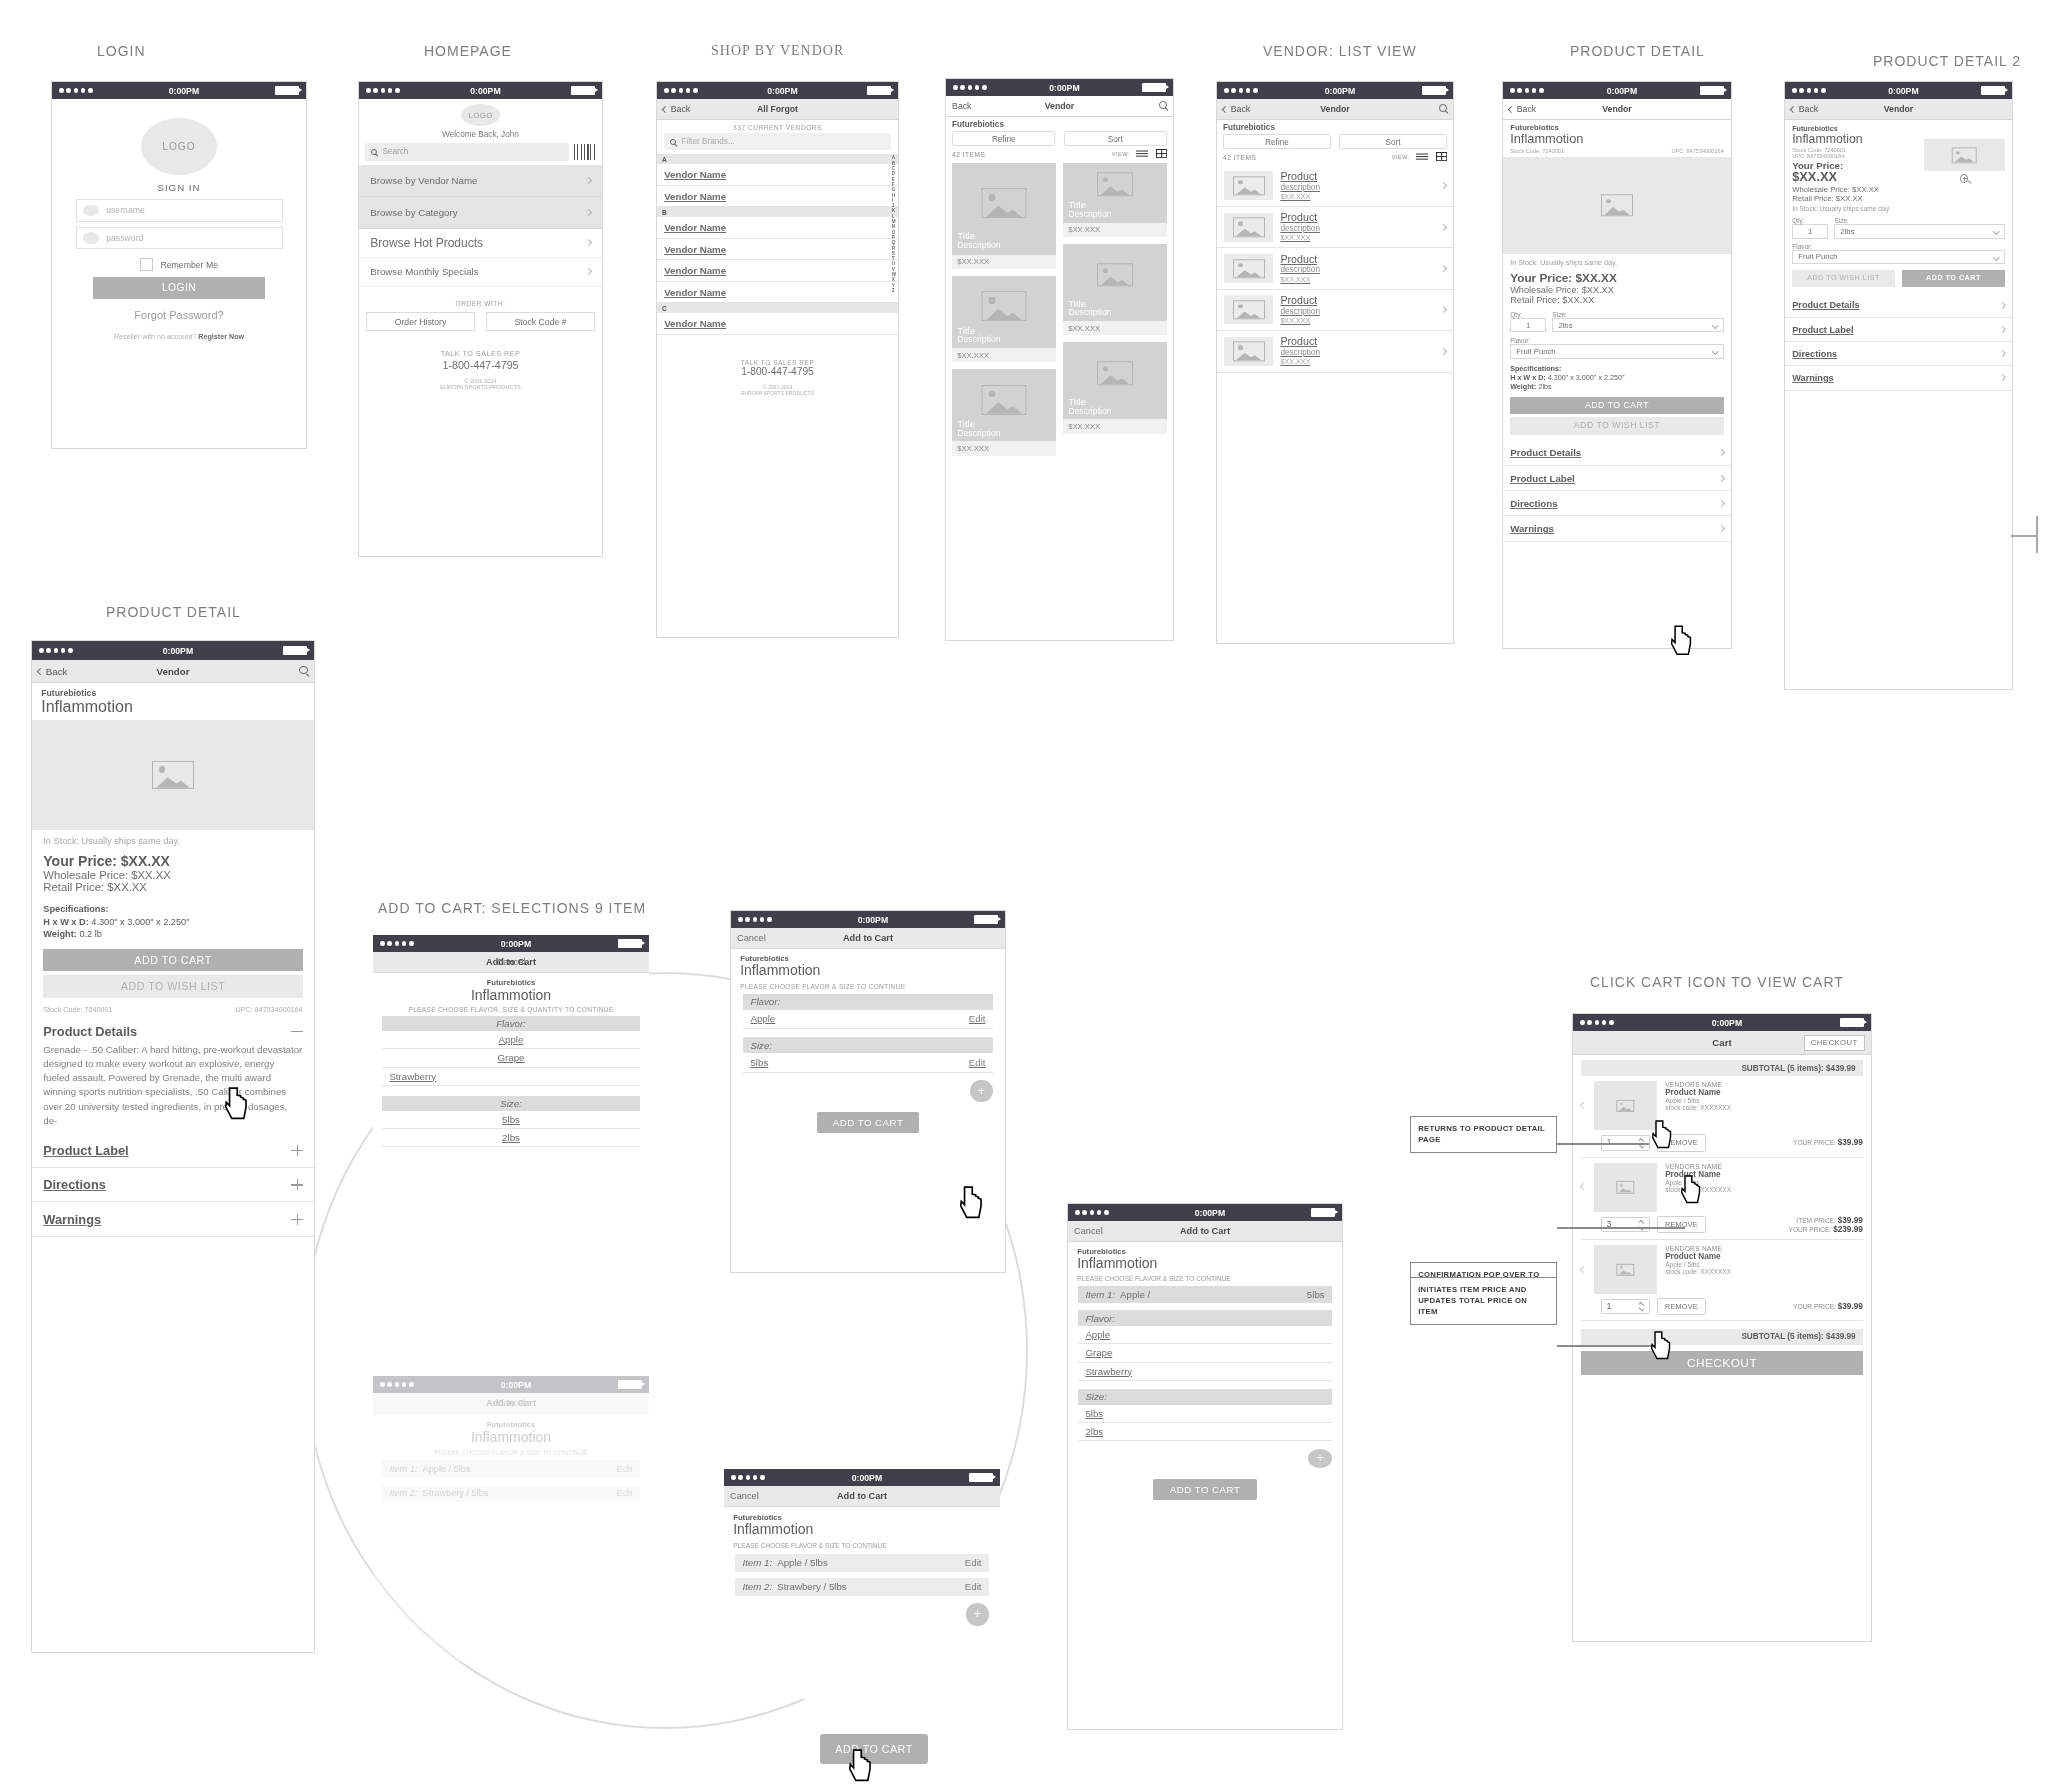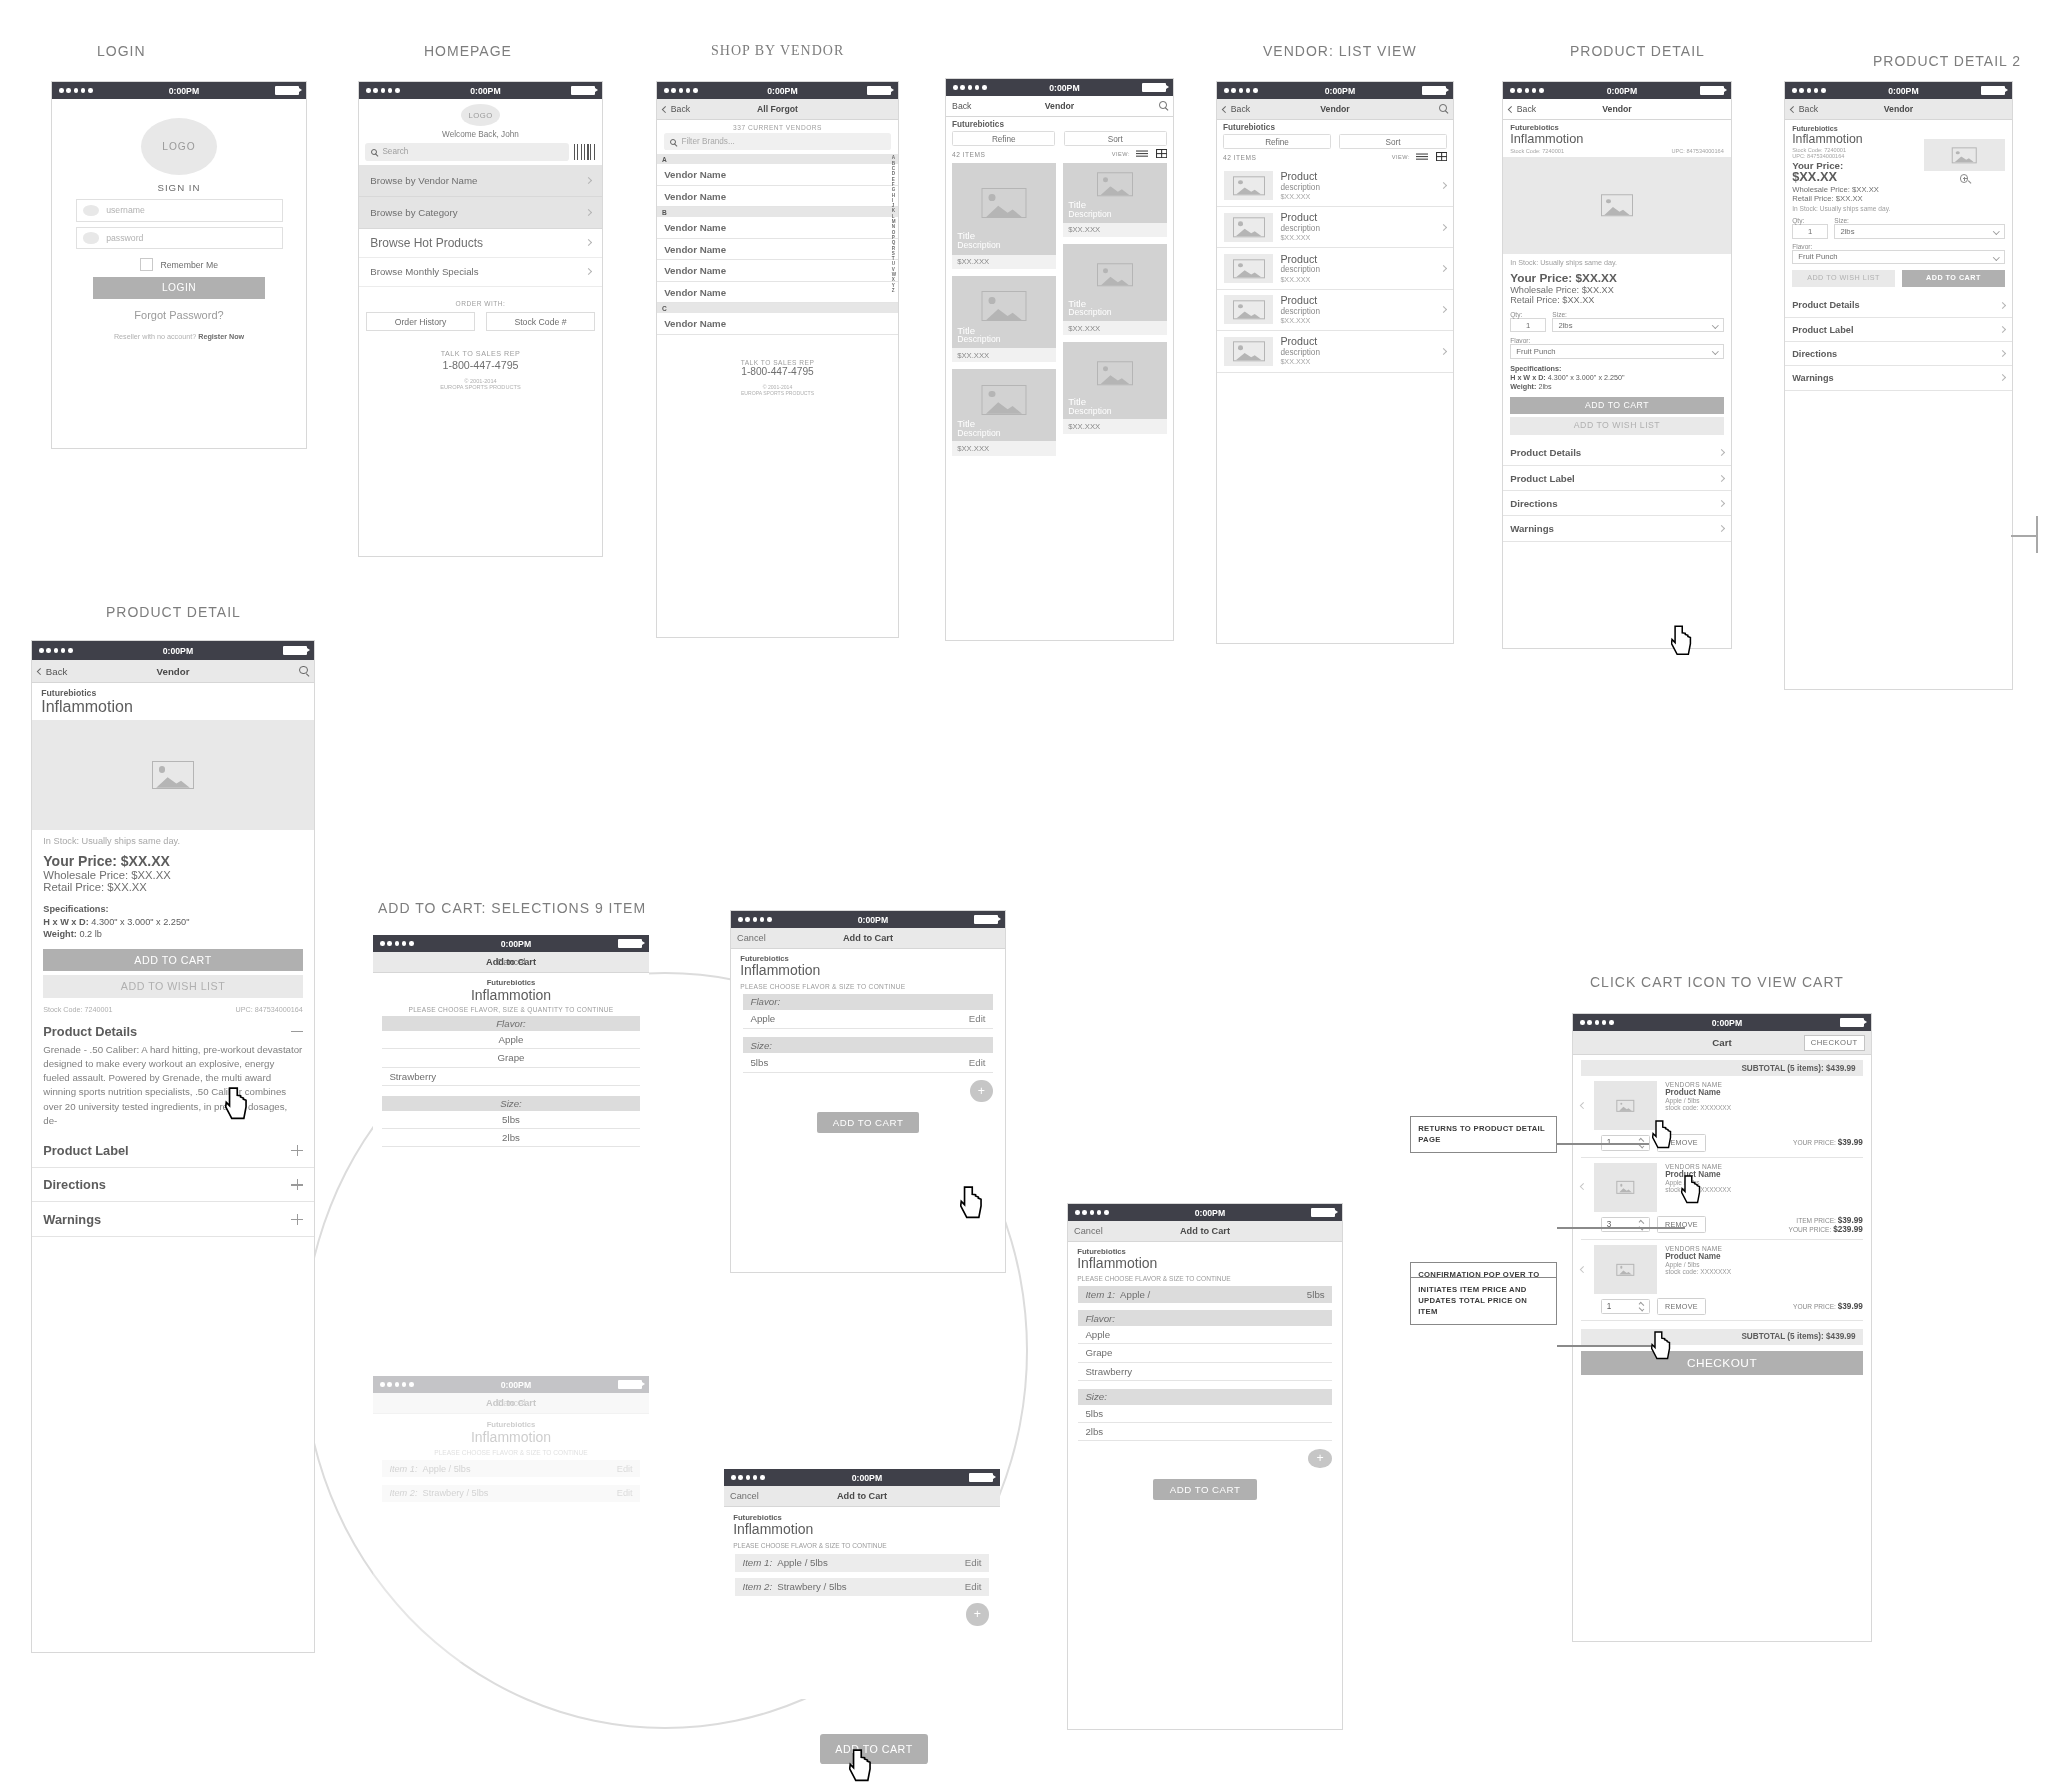--- a/index.html
+++ b/index.html
@@ -44,21 +44,21 @@
   .imgph:after{content:"";position:absolute;left:8%;bottom:0;width:84%;height:52%;
     background:#b5b5b5;clip-path:polygon(0% 100%,34% 22%,60% 70%,74% 48%,100% 100%);}
   .grey-btn{ background:#b0b0b0;color:#fff;text-align:center;font-size:8.7px;letter-spacing:0.5px;}
   .light-btn{ background:#e9e9e9;color:#b0b0b0;text-align:center;font-size:8.7px;letter-spacing:0.5px;}
   .cursor{ position:absolute; width:23.5px; height:31px; z-index:40; pointer-events:none;}
   .callout{ position:absolute;border:0.5px solid #888;background:#fff;padding:6.1px 7.2px;
     font-size:7.7px;font-weight:bold;color:#3a3a3a;line-height:1.45;letter-spacing:0.3px;}
   .lead{ position:absolute;background:#8a8a8a;height:2px;}
   .ghost{ opacity:.30; }
   .big-arc{ position:absolute; border:2.6px solid #d9d9d9; border-radius:50%; }
-  .sep{ border-bottom:0.5px solid #e4e4e4; }
+  .sep{ border-bottom:0.5px solid #e4e4e4;text-decoration:underline; }
 </style>
 </head>
 <body>
 
 <div class="big-arc" style="left:302px;top:972px;width:726px;height:757px;border-color:#dcdcdc;"></div>
 
 <div class="screen-title" style="left:97px;top:43px;">LOGIN</div>
 <div class="phone" style="left:51px;top:81px;width:256px;height:368px;">
   <div class="statusbar">
     <span class="dots">

